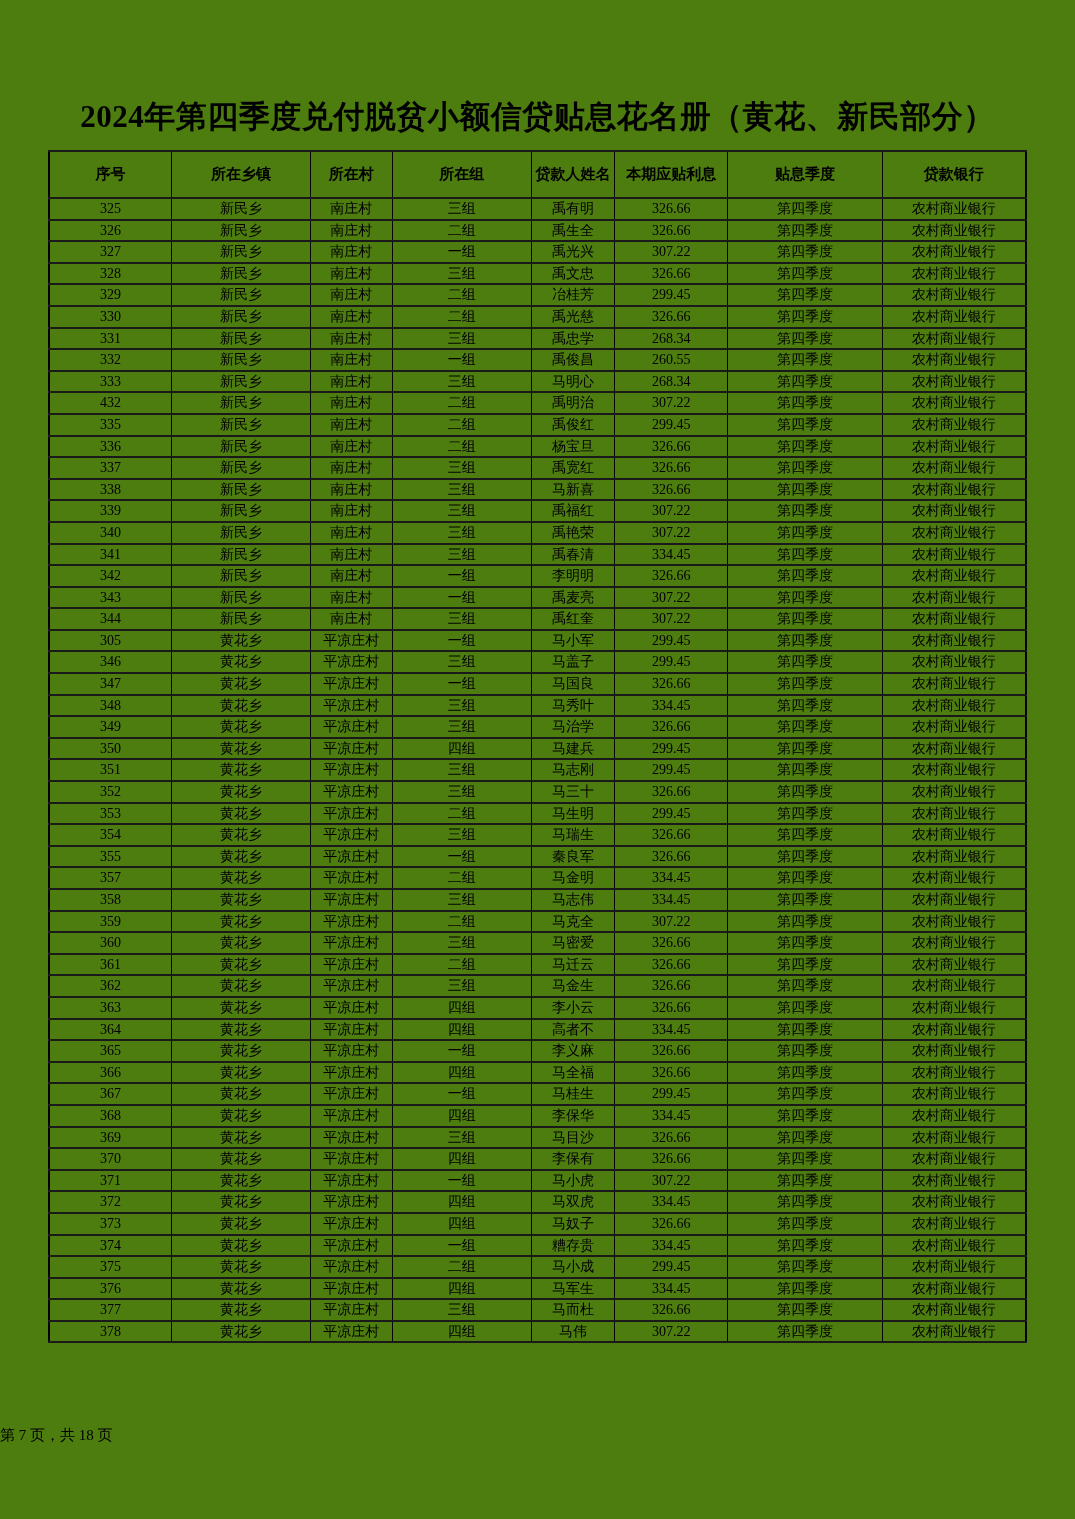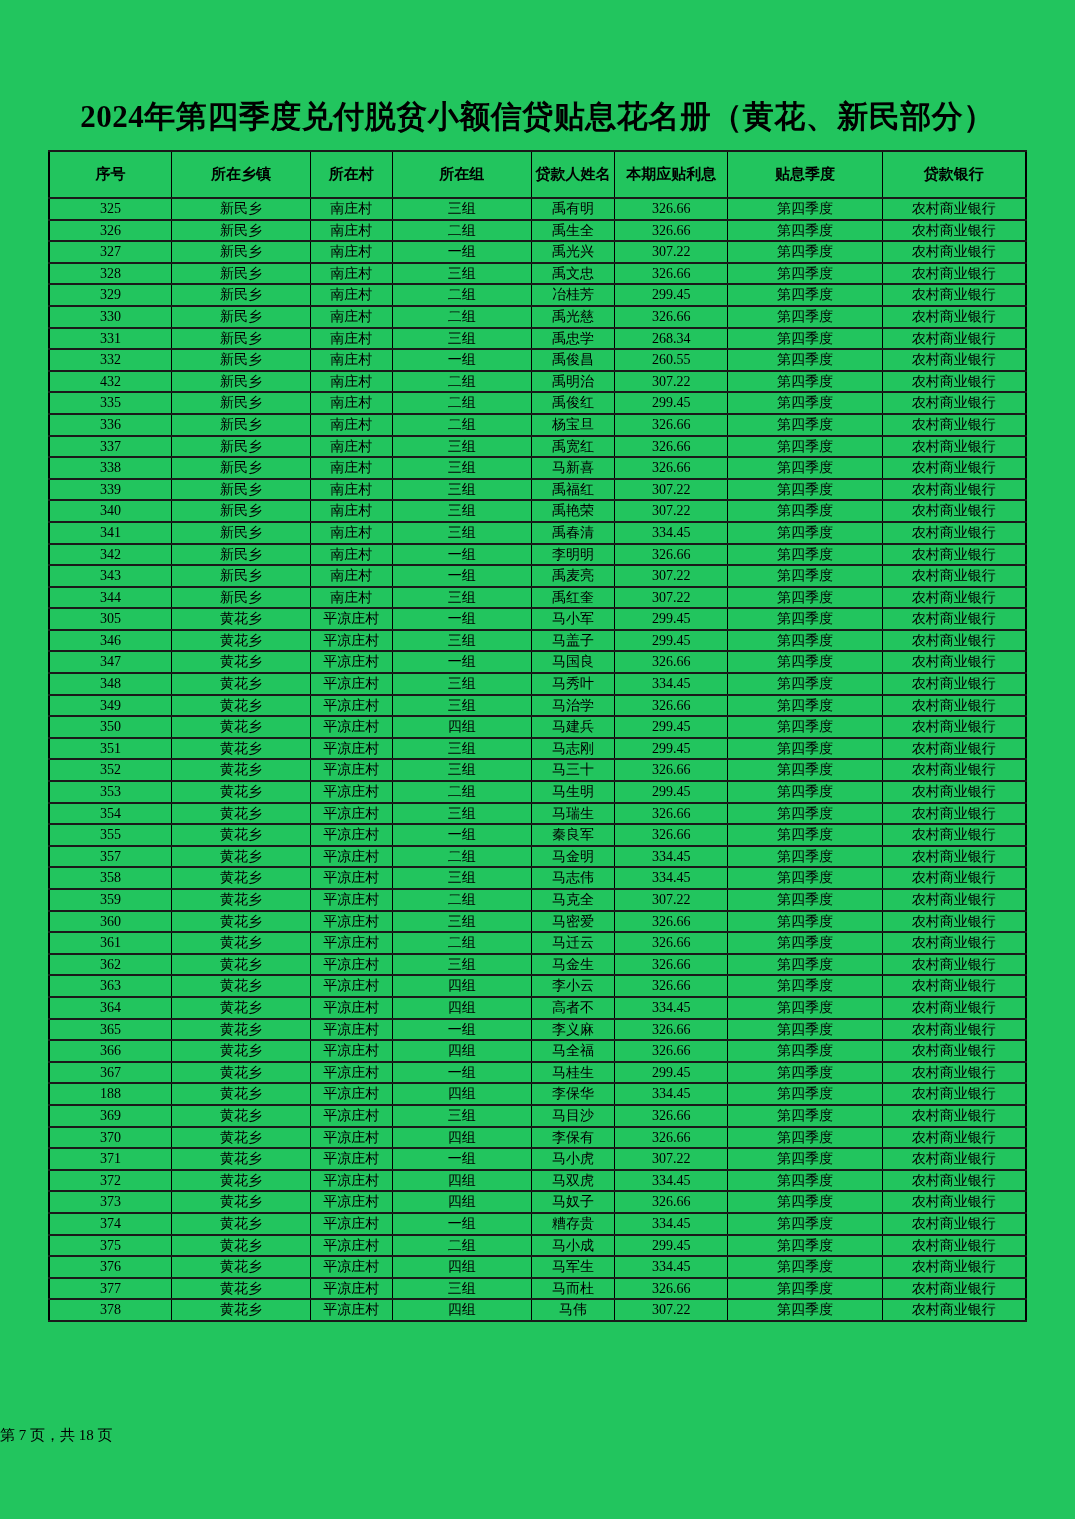--- a/index.html
+++ b/index.html
@@ -6,21 +6,21 @@
     margin: 0;
     padding: 0;
     background: #ffffff;
     color: #000000;
     font-family: "Liberation Serif", "DejaVu Serif", serif;
   }
   .page {
     position: relative;
     width: 1075px;
     height: 1519px;
-    background: #22c55e;
+    background: #4d7c0f;
     overflow: hidden;
   }
   .doc-title {
     position: absolute;
     top: 96px;
     left: 0;
     width: 100%;
     margin: 0;
     text-align: center;
     font-size: 31px;
@@ -174,20 +174,30 @@
           <td>332</td>
           <td>新民乡</td>
           <td>南庄村</td>
           <td>一组</td>
           <td>禹俊昌</td>
           <td>260.55</td>
           <td>第四季度</td>
           <td>农村商业银行</td>
         </tr>
         <tr>
+          <td>333</td>
+          <td>新民乡</td>
+          <td>南庄村</td>
+          <td>三组</td>
+          <td>马明心</td>
+          <td>268.34</td>
+          <td>第四季度</td>
+          <td>农村商业银行</td>
+        </tr>
+        <tr>
           <td>432</td>
           <td>新民乡</td>
           <td>南庄村</td>
           <td>二组</td>
           <td>禹明治</td>
           <td>307.22</td>
           <td>第四季度</td>
           <td>农村商业银行</td>
         </tr>
         <tr>
@@ -504,21 +514,21 @@
           <td>367</td>
           <td>黄花乡</td>
           <td>平凉庄村</td>
           <td>一组</td>
           <td>马桂生</td>
           <td>299.45</td>
           <td>第四季度</td>
           <td>农村商业银行</td>
         </tr>
         <tr>
-          <td>188</td>
+          <td>368</td>
           <td>黄花乡</td>
           <td>平凉庄村</td>
           <td>四组</td>
           <td>李保华</td>
           <td>334.45</td>
           <td>第四季度</td>
           <td>农村商业银行</td>
         </tr>
         <tr>
           <td>369</td>

